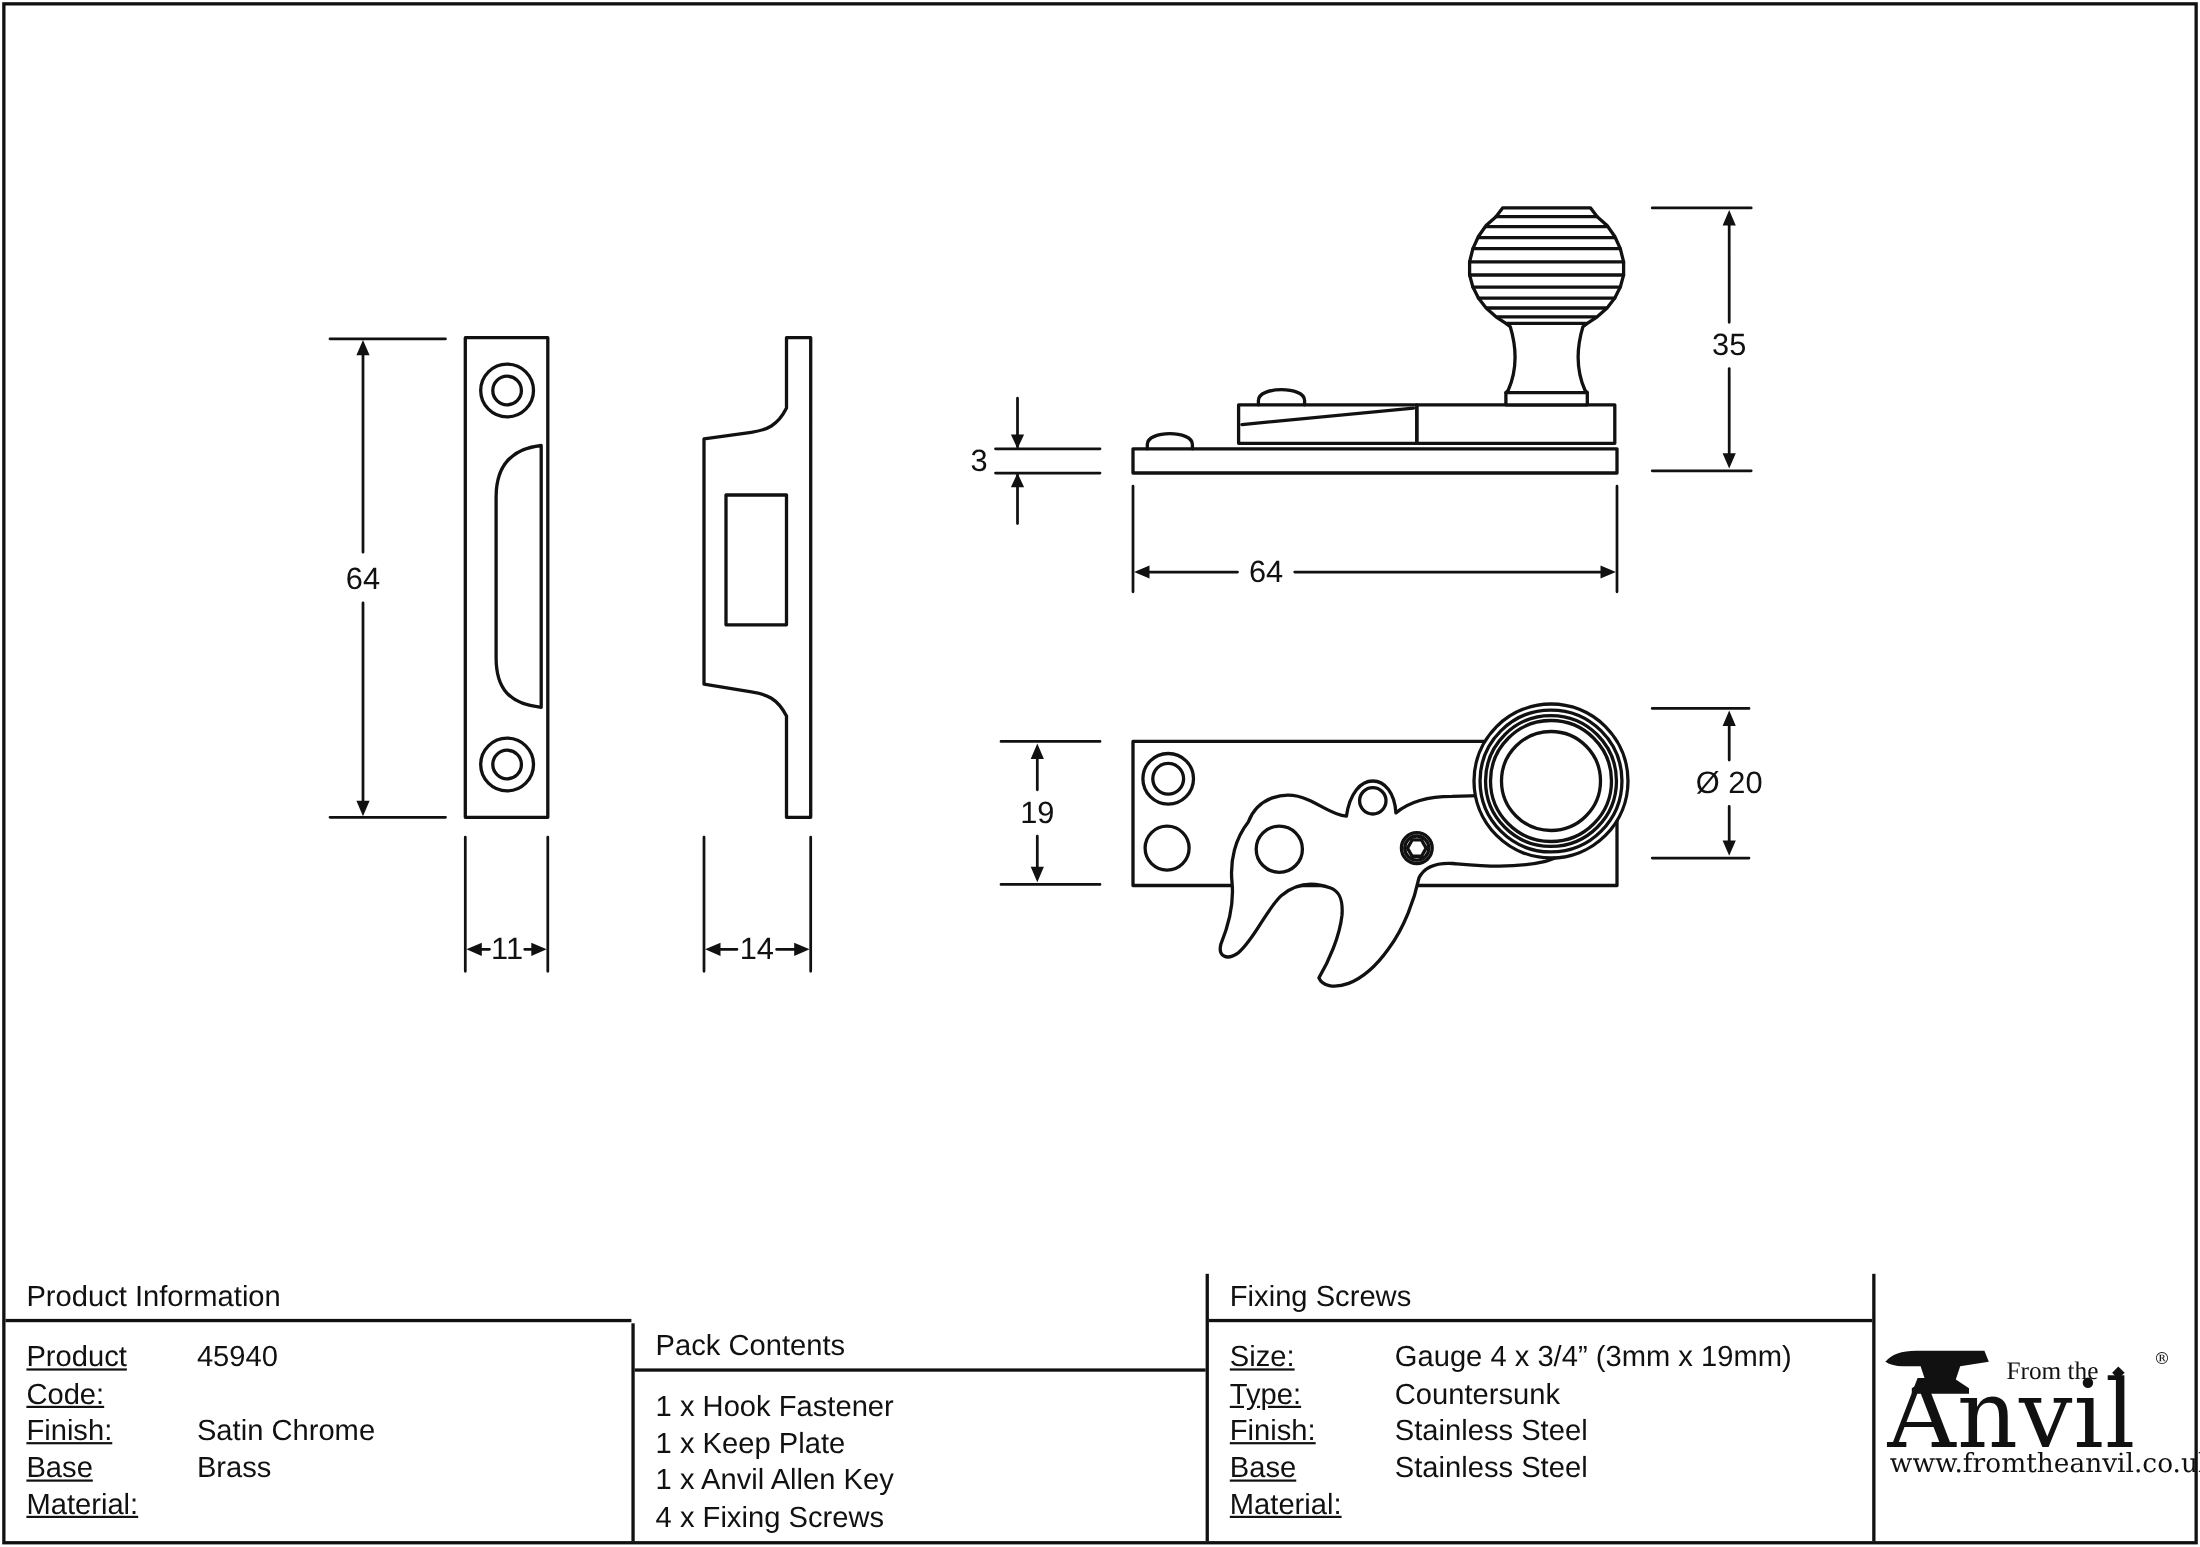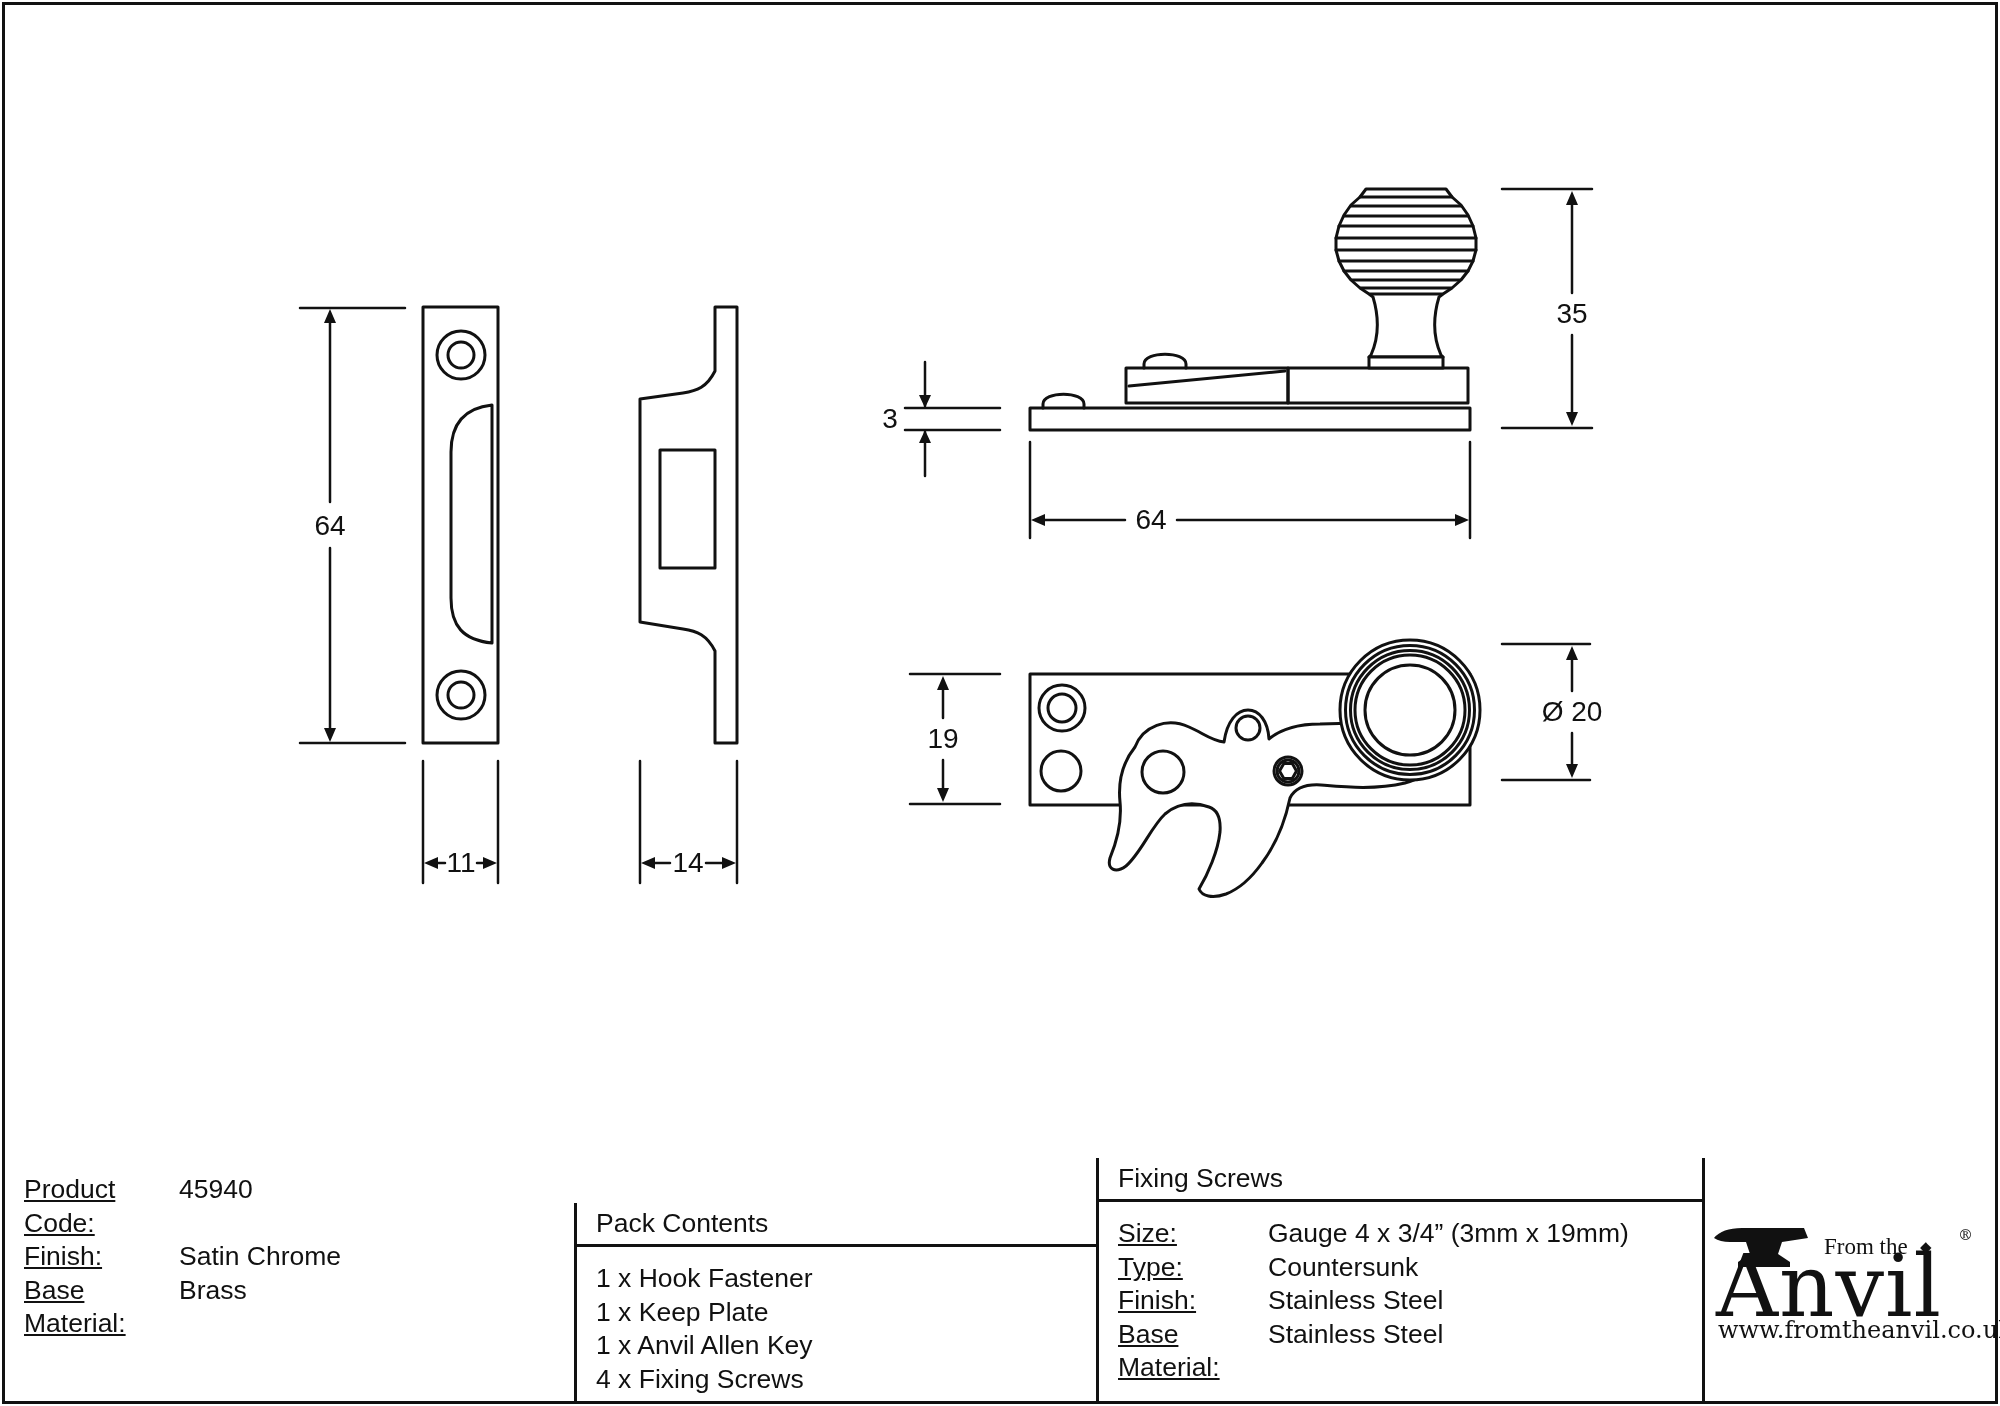--- a/index.html
+++ b/index.html
@@ -141,20 +141,21 @@
         <text x="938" y="743">19</text>
         <text x="1567" y="716">Ø 20</text>
       </g>
     </svg>
   </div>
 
 
   <div class="info-table">
 
     <div class="col col1">
+      <div class="col-header">Product Information</div>
       <div class="col-body">
         <div class="kv">
           <span class="k">Product Code:</span>
           <span class="v">45940</span>
         </div>
         <div class="kv">
           <span class="k">Finish:</span>
           <span class="v">Satin Chrome</span>
         </div>
         <div class="kv">

